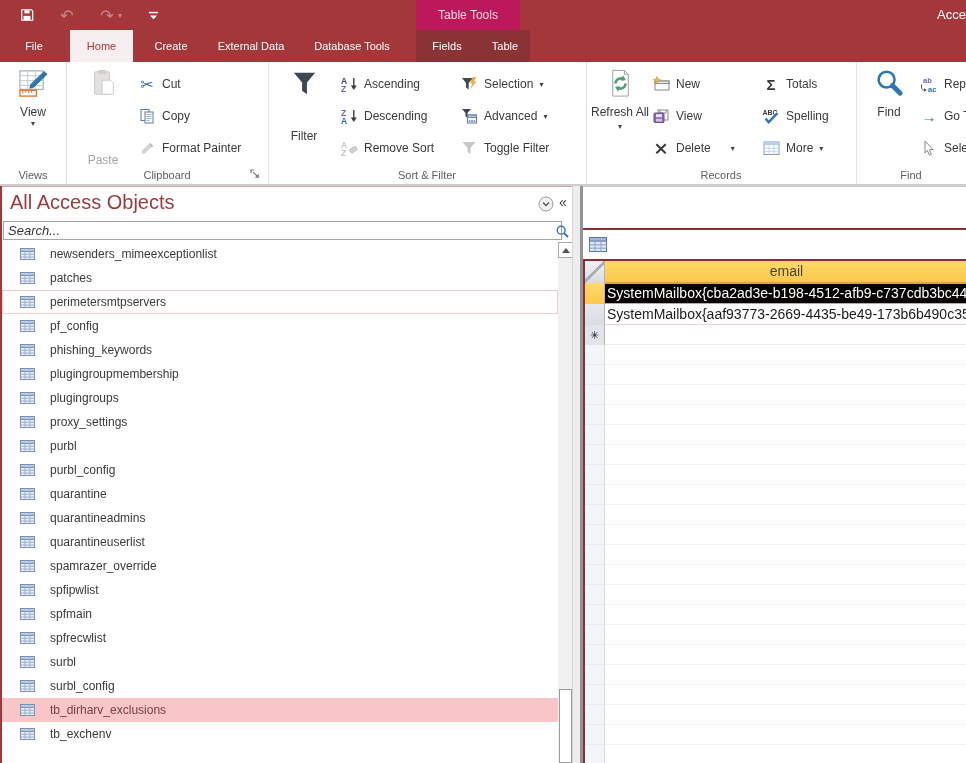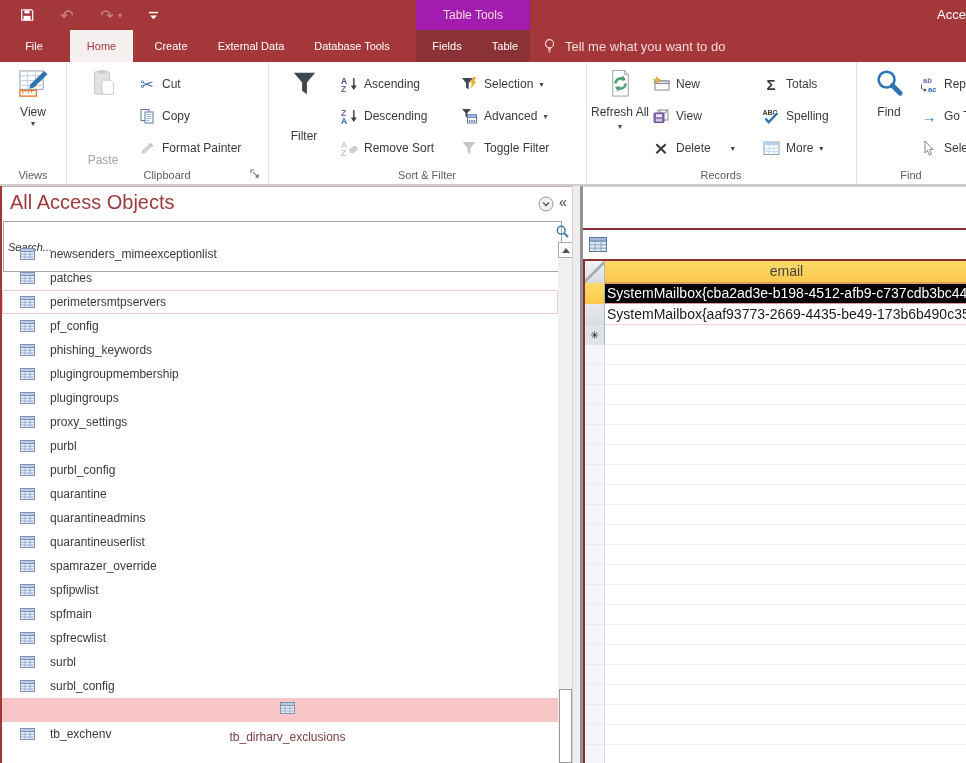--- a/index.html
+++ b/index.html
@@ -3,21 +3,21 @@
 <meta charset="utf-8">
 <style>
   html,body{margin:0;padding:0;}
   body{width:966px;height:763px;position:relative;overflow:hidden;background:#fff;
        font-family:"Liberation Sans",sans-serif;-webkit-font-smoothing:antialiased;}
   .abs{position:absolute;}
   
   #titlebar{left:0;top:0;width:966px;height:30px;background:#A4373A;}
   #qat{left:18px;top:0;height:30px;display:flex;align-items:center;gap:22px;}
   .qbtn{display:flex;align-items:center;gap:2px;}
-  #tt-box{left:416px;top:0;width:114px;height:30px;background:#a21caf;color:#f2dada;
+  #tt-box{left:416px;top:0;width:104px;height:30px;background:#be185d;color:#f2dada;
           font-size:12px;display:flex;align-items:center;justify-content:center;}
   #app-title{left:937px;top:7px;width:29px;height:17px;color:#fff;font-size:13px;
              white-space:nowrap;overflow:hidden;}
   
   #tabrow{left:0;top:30px;width:966px;height:32px;background:#A4373A;}
   #ctx-bg{left:416px;top:0;width:114px;height:32px;background:#8B3236;}
   .rtab{position:absolute;top:0;height:32px;display:flex;align-items:center;justify-content:center;
         color:#fff;font-size:11px;cursor:default;}
   .rtab.sel{background:#f5f0ef;color:#A4373A;}
   #tellme{position:absolute;left:540px;top:0;height:32px;display:flex;align-items:center;gap:7px;
@@ -39,28 +39,28 @@
   #dlauncher{position:absolute;right:7px;bottom:4px;width:12px;height:12px;display:flex;
              align-items:center;justify-content:center;}
   
   #leftedge{left:0;top:186px;width:2px;height:577px;background:#A4373A;}
   
   #navpane{left:2px;top:186px;width:570px;height:577px;background:#fff;border-top:1px solid #cda9aa;box-sizing:border-box;}
   #nav-title{position:absolute;left:8px;top:4px;font-size:20px;color:#9E3A3D;}
   #nav-menu{position:absolute;left:536px;top:9px;}
   #nav-collapse{position:absolute;left:557px;top:7px;font-size:14px;color:#3b3a39;}
   #nav-search{position:absolute;left:1px;top:34px;width:549px;height:17px;border:1px solid #a7a5a3;
-              font-size:11px;padding:16px 4px;font-family:"Liberation Sans",sans-serif;color:#1f1f1f;}
+              font-size:13px;padding:0 4px;font-family:"Liberation Sans",sans-serif;color:#1f1f1f;}
   #nav-search::placeholder{font-style:italic;color:#333;}
   #nav-search-icon{position:absolute;left:554px;top:37px;}
   #nav-list{position:absolute;left:0;top:55px;width:556px;height:522px;overflow:hidden;}
   .nav-item{height:24px;display:flex;align-items:center;padding-left:15px;gap:14px;font-size:12px;
             color:#3a3a3a;border:1px solid transparent;box-sizing:border-box;}
   .nav-item.hovered{border-color:#f2cbcc;}
-  .nav-item.selected{background:#F9C6C8;color:#7a4043;flex-direction:column;}
+  .nav-item.selected{background:#F9C6C8;color:#7a4043;}
   #nav-scroll{position:absolute;left:556px;top:55px;width:16px;height:522px;background:#f1f1f1;}
   #nav-scroll-up{height:16px;background:#fdfdfd;border:1px solid #adabaa;box-sizing:border-box;
                  display:flex;align-items:center;justify-content:center;}
   #nav-scroll-thumb{position:absolute;left:1px;top:447px;width:13px;height:74px;background:#fff;border:1px solid #9a9a9a;box-sizing:border-box;}
   
   #splitter{left:572px;top:186px;width:11px;height:577px;background:#eeecec;
             border-left:1px solid #d6d4d4;border-right:3px solid #919396;box-sizing:border-box;}
   
   #docarea{left:583px;top:186px;width:383px;height:577px;background:#fff;}
   #doc-topwhite{height:42px;background:#fff;border-top:1px solid #d0cecd;box-sizing:border-box;}
@@ -118,29 +118,20 @@
           </svg>
         </span>
       </span>
     </div>
   <div class="abs" id="tt-box">Table Tools</div>
   <div class="abs" id="app-title">Access</div>
 </div>
 
 <div class="abs" id="tabrow">
   <div class="abs" id="ctx-bg"></div>
-  <div id="tellme">
-    <span class="icn" id="bulb-slot">
-        <svg width="13" height="16" viewBox="0 0 14 17">
-          <circle cx="7" cy="6" r="4.4" fill="none" stroke="#eed3d4" stroke-width="1.2"></circle>
-          <path d="M5.4 11h3.2M5.4 13h3.2M5.9 15h2.2" stroke="#eed3d4" stroke-width="1.2"></path>
-        </svg>
-      </span>
-    <span>Tell me what you want to do</span>
-  </div>
 <div class="rtab" style="left: 8px; width: 52px;">File</div>
     <div class="rtab sel" style="left: 70px; width: 63px;">Home</div>
     <div class="rtab" style="left: 141px; width: 60px;">Create</div>
     <div class="rtab" style="left: 205px; width: 92px;">External Data</div>
     <div class="rtab" style="left: 302px; width: 100px;">Database Tools</div>
     <div class="rtab" style="left: 419px; width: 56px;">Fields</div>
     <div class="rtab" style="left: 481px; width: 48px;">Table</div>
   </div>
 
 <div class="abs" id="ribbon">

